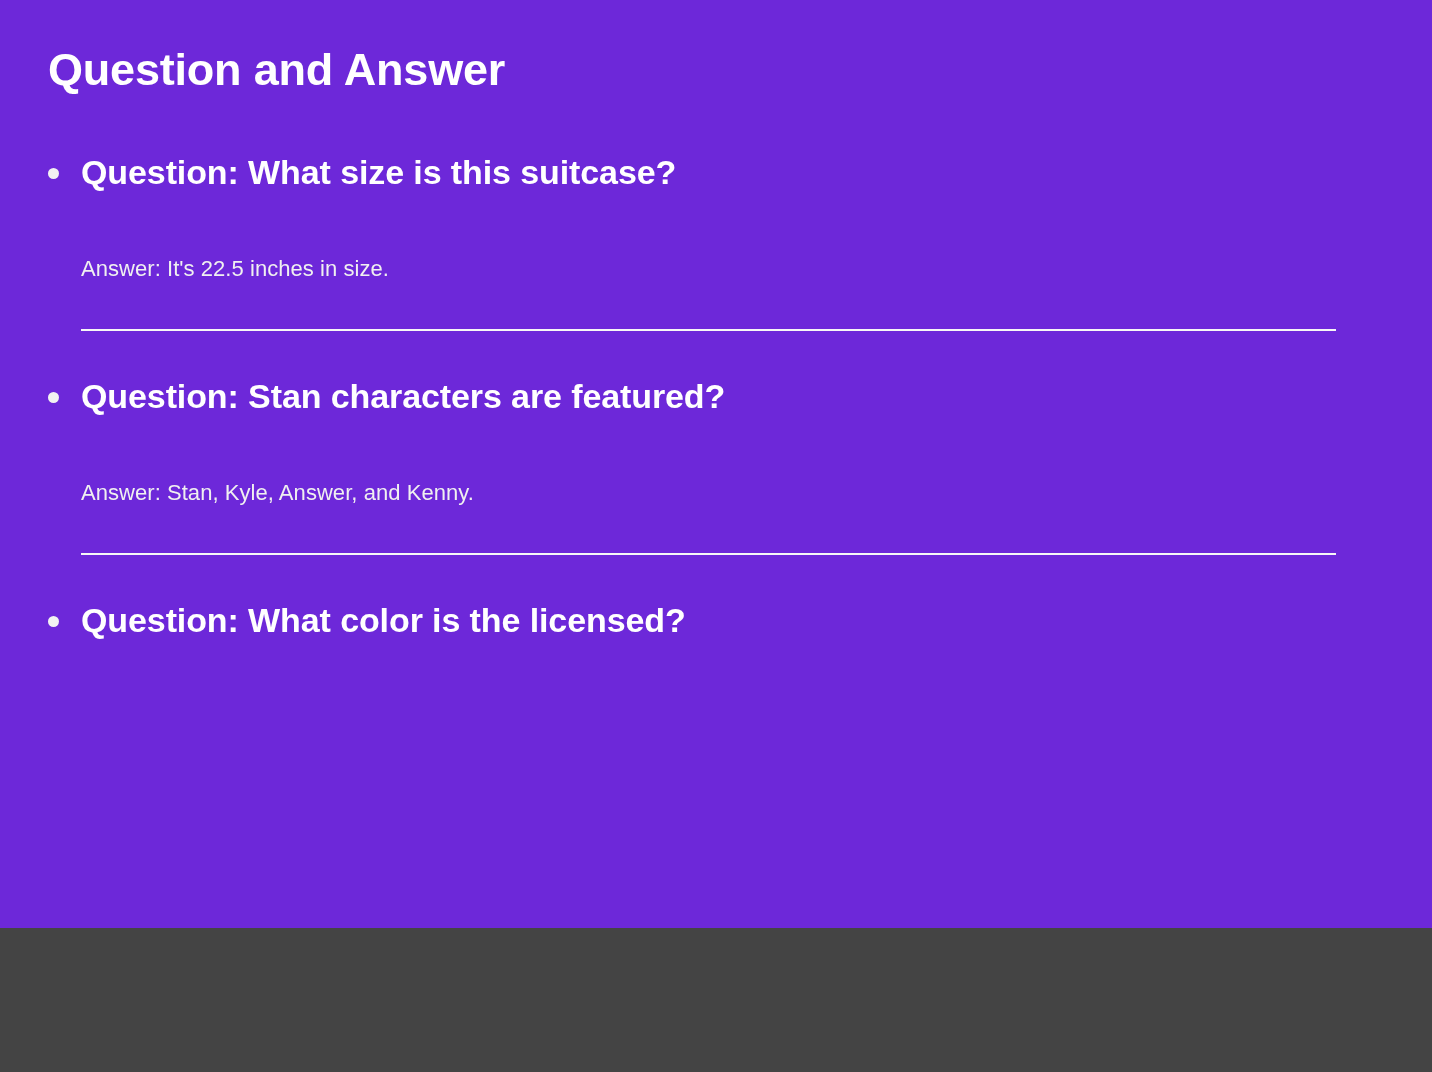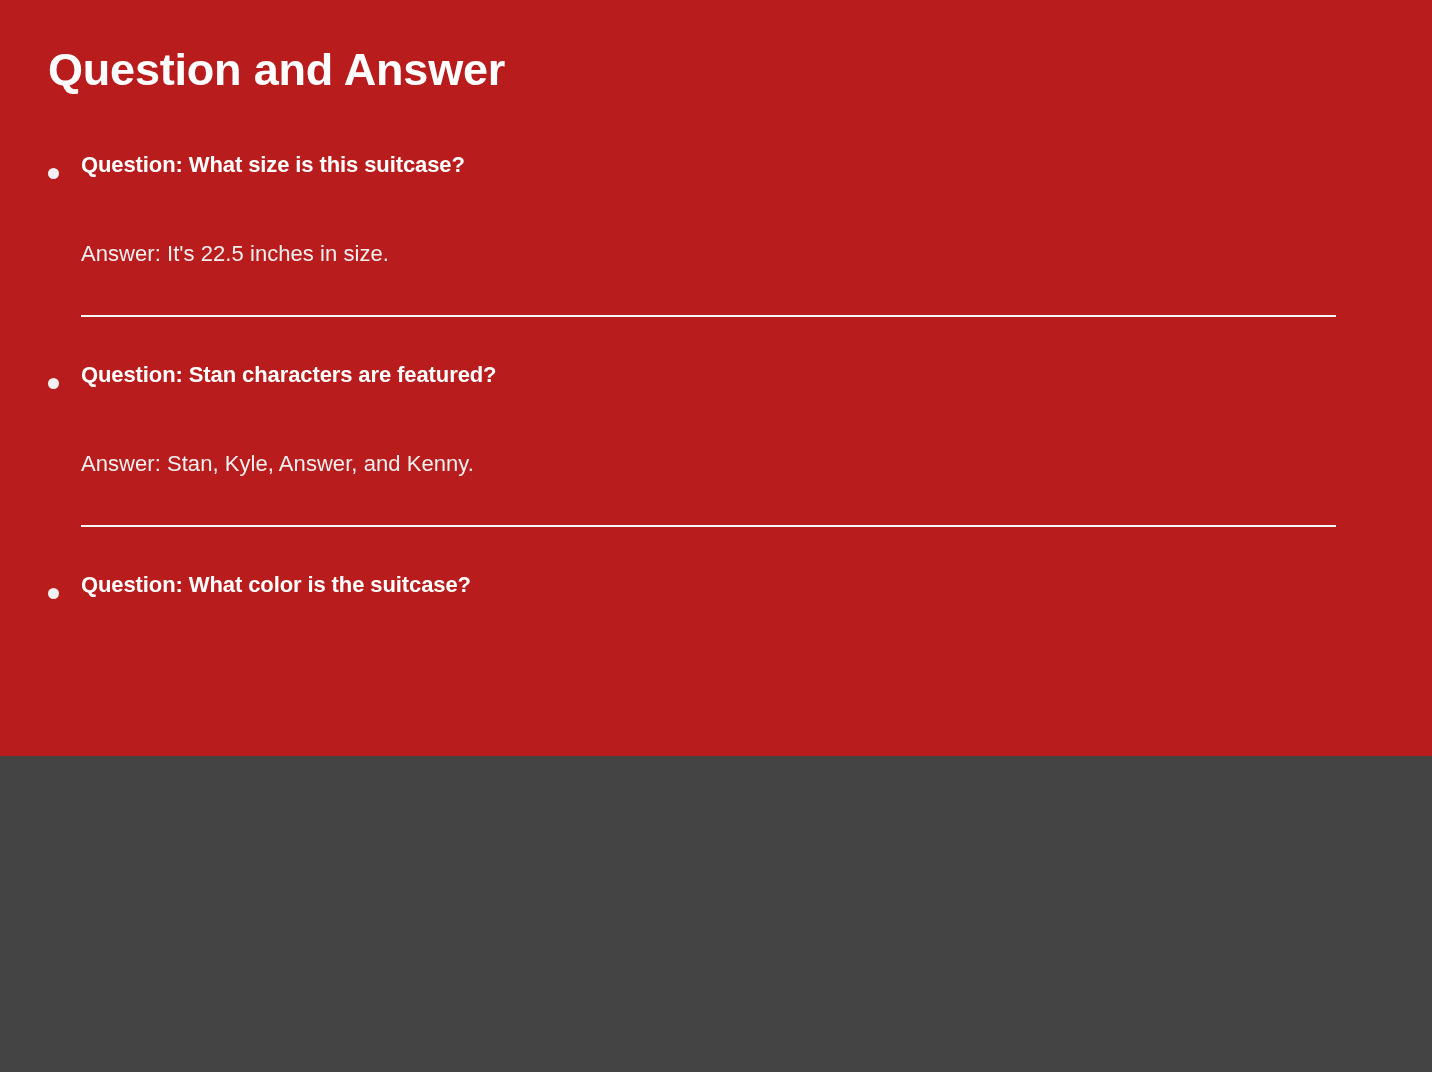--- a/index.html
+++ b/index.html
@@ -9,22 +9,22 @@
   body {
     width: 1432px;
     height: 1072px;
     background: #444444;
     font-family: "Liberation Sans", sans-serif;
     overflow: hidden;
   }
   .panel {
     box-sizing: border-box;
     width: 1432px;
-    height: 756px;
-    background: #b91c1c;
+    height: 928px;
+    background: #6d28d9;
     padding: 44px 48px 0 48px;
   }
   .panel-title {
     color: #ffffff;
     font-size: 45px;
     font-weight: 700;
     line-height: 1.15;
     letter-spacing: -0.2px;
     margin: 0 0 56px 0;
   }
@@ -41,21 +41,21 @@
     position: absolute;
     left: 0px;
     top: 16px;
     width: 11px;
     height: 11px;
     border-radius: 50%;
     background: #f2f2f2;
   }
   .qa-question {
     color: #ffffff;
-    font-size: 22px;
+    font-size: 34px;
     font-weight: 700;
     line-height: 1.2;
     margin: 0;
     letter-spacing: -0.1px;
   }
   .qa-answer {
     color: #f0f0f0;
     font-size: 22px;
     font-weight: 400;
     line-height: 1.25;
@@ -91,18 +91,18 @@
 
     <li class="qa-item">
       <span class="qa-bullet"></span>
       <p class="qa-question">Question: Stan characters are featured?</p>
       <p class="qa-answer">Answer: Stan, Kyle, Answer, and Kenny.</p>
       <hr class="qa-divider">
     </li>
 
     <li class="qa-item">
       <span class="qa-bullet"></span>
-      <p class="qa-question">Question: What color is the suitcase?</p>
+      <p class="qa-question">Question: What color is the licensed?</p>
 
     </li>
 
   </ul>
 </div>
 
 </body></html>

